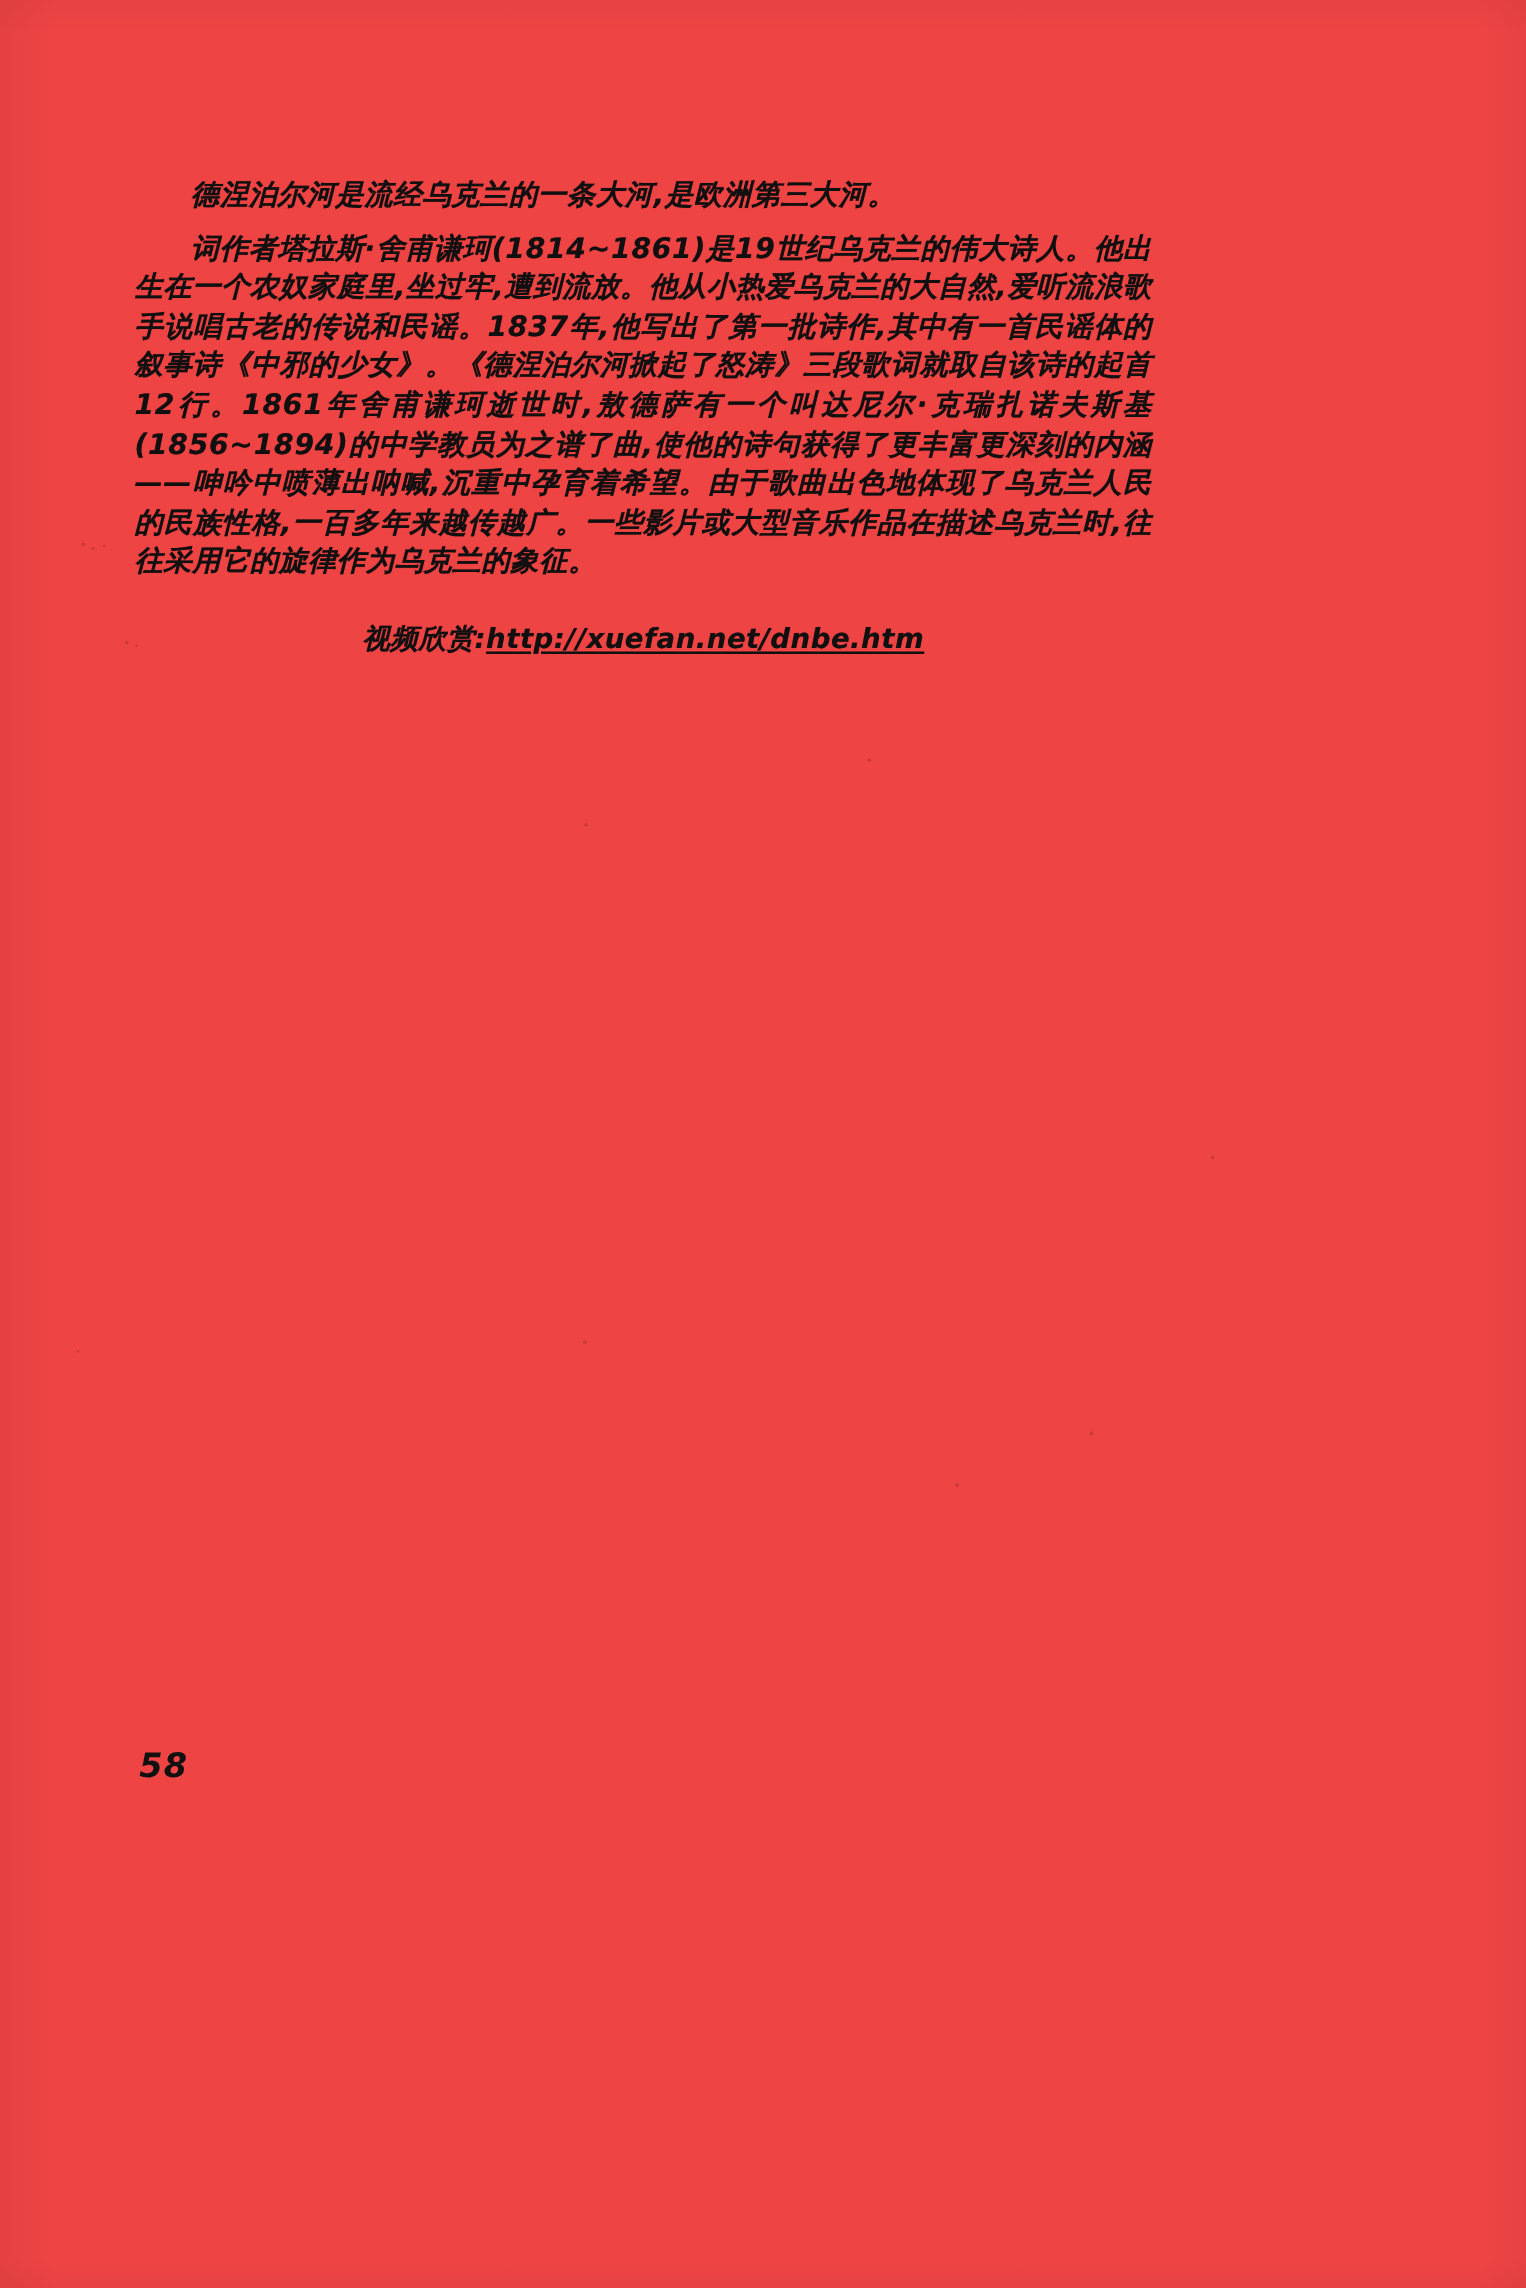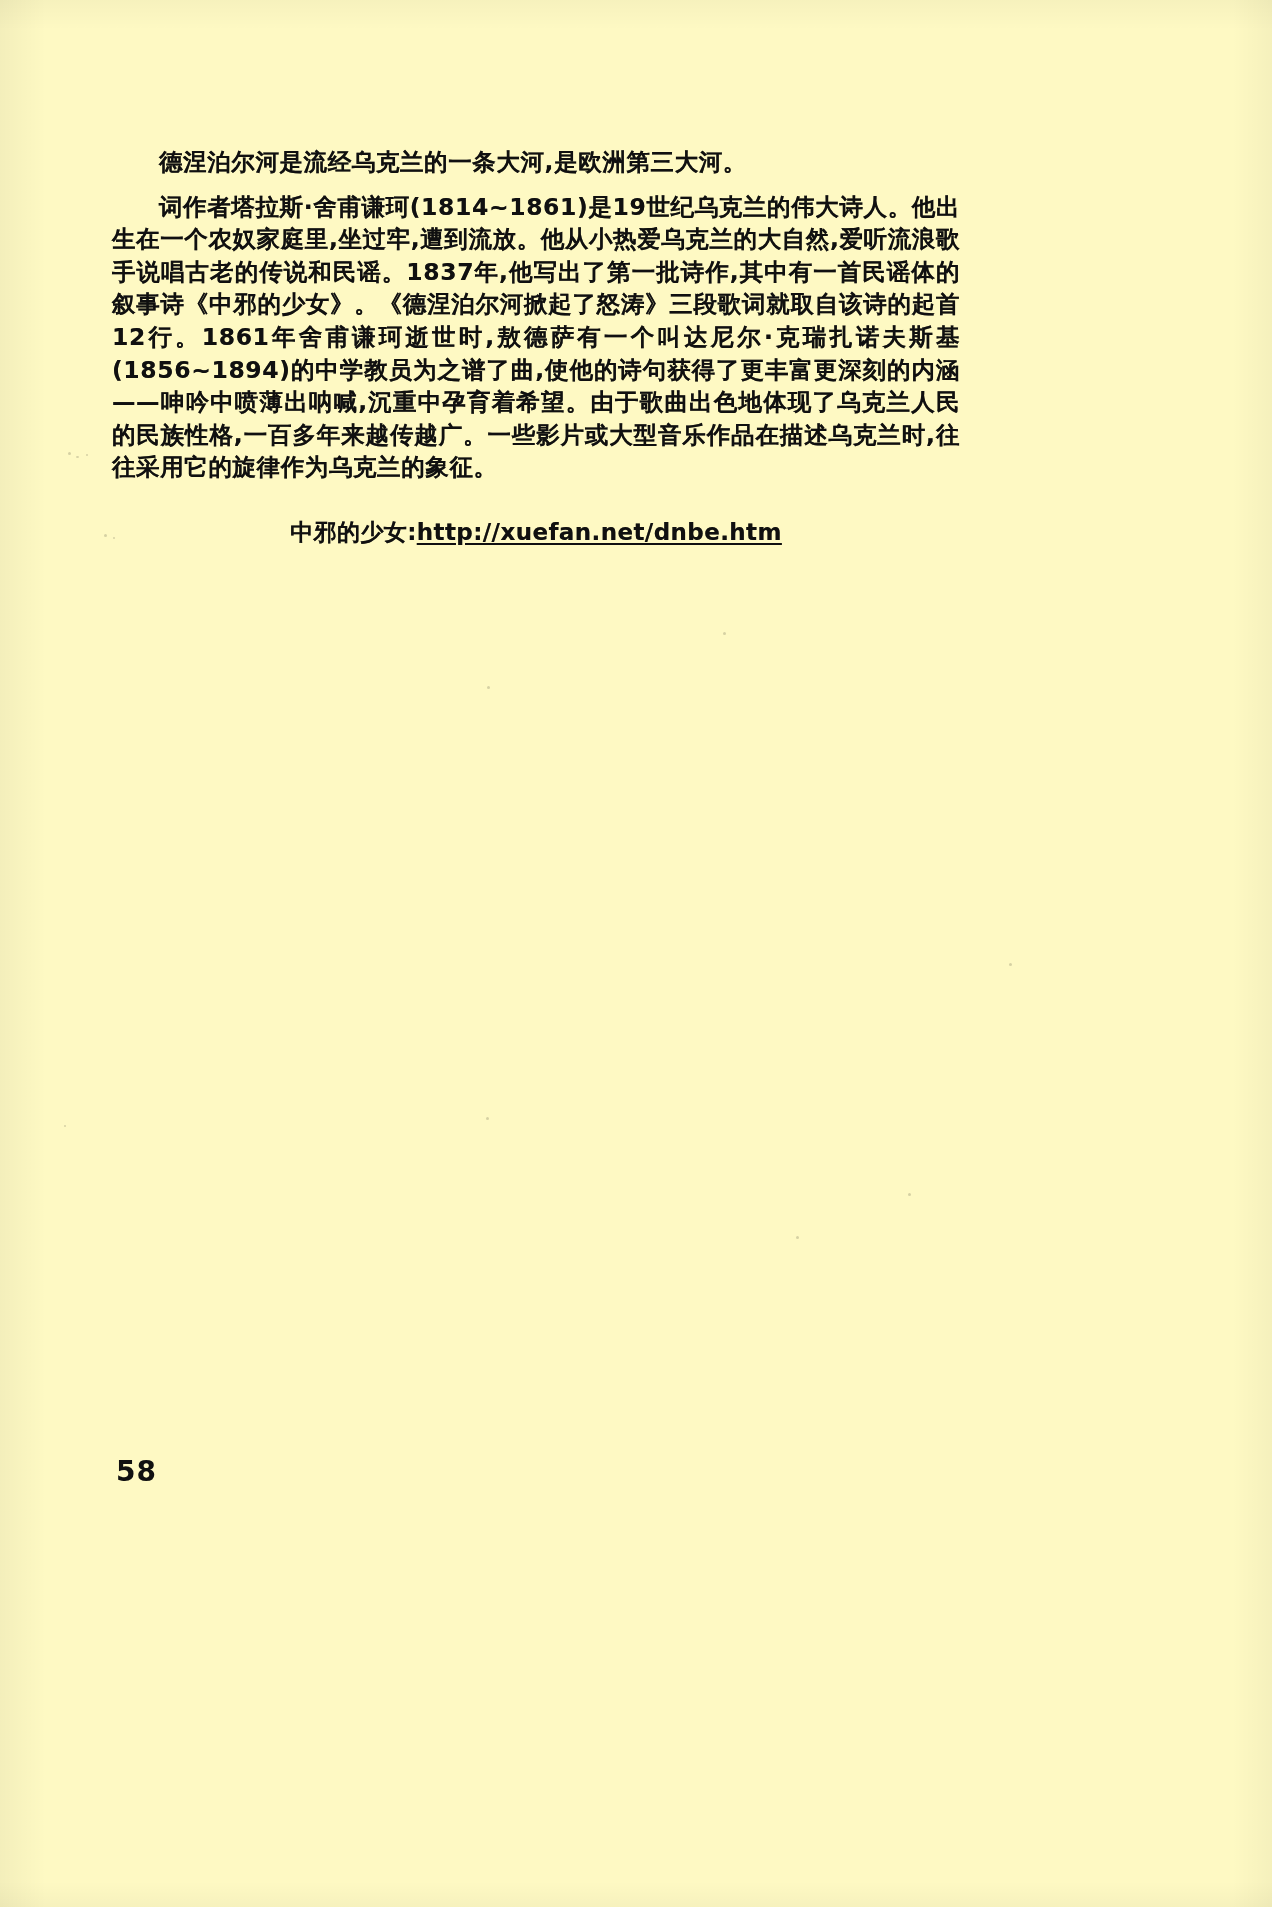--- a/index.html
+++ b/index.html
@@ -13,22 +13,23 @@
     position: relative;
     font-family: "DejaVu Sans", "Liberation Sans", sans-serif;
     color: #141414;
     overflow: hidden;
   }
 
   
   .page {
     position: absolute;
     inset: 0;
-    background: #fef9c3;
+    background: #ef4444;
     box-sizing: border-box;
+    font-style: italic;
   }
   .page::before {
     
     content: "";
     position: absolute;
     inset: 0;
     pointer-events: none;
     background:
       linear-gradient(to right, rgba(0,0,0,0.045) 0px, rgba(0,0,0,0) 46px),
       linear-gradient(to left,  rgba(0,0,0,0.035) 0px, rgba(0,0,0,0) 40px),
@@ -96,21 +97,21 @@
 <div class="page">
 
   <div class="content">
 
     <p class="para indent">德涅泊尔河是流经乌克兰的一条大河,是欧洲第三大河。</p>
 
     <p class="para indent">词作者塔拉斯·舍甫谦珂(1814~1861)是19世纪乌克兰的伟大诗人。他出生在一个农奴家庭里,坐过牢,遭到流放。他从小热爱乌克兰的大自然,爱听流浪歌手说唱古老的传说和民谣。1837年,他写出了第一批诗作,其中有一首民谣体的叙事诗《中邪的少女》。《德涅泊尔河掀起了怒涛》三段歌词就取自该诗的起首12行。1861年舍甫谦珂逝世时,敖德萨有一个叫达尼尔·克瑞扎诺夫斯基(1856~1894)的中学教员为之谱了曲,使他的诗句获得了更丰富更深刻的内涵——呻吟中喷薄出呐喊,沉重中孕育着希望。由于歌曲出色地体现了乌克兰人民的民族性格,一百多年来越传越广。一些影片或大型音乐作品在描述乌克兰时,往往采用它的旋律作为乌克兰的象征。</p>
 
 
     <div class="link-line">
-      <span>中邪的少女:</span><span class="url">http://xuefan.net/dnbe.htm</span>
+      <span>视频欣赏:</span><span class="url">http://xuefan.net/dnbe.htm</span>
     </div>
 
   </div>
 
   <div class="page-number">58</div>
 
   <div class="speck" style="left:68px;  top:452px;  width:3px; height:3px;"></div>
   <div class="speck" style="left:76px;  top:456px;  width:3px; height:2px;"></div>
   <div class="speck" style="left:86px;  top:454px;  width:2px; height:2px;"></div>
   <div class="speck" style="left:104px; top:534px;  width:3px; height:3px;"></div>

